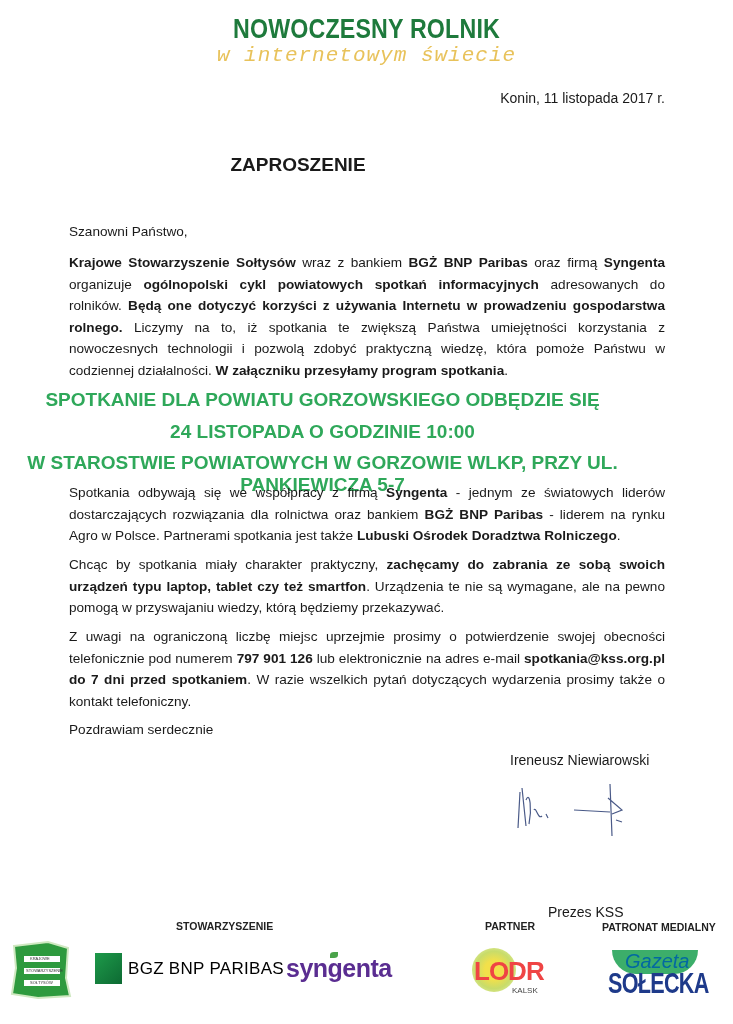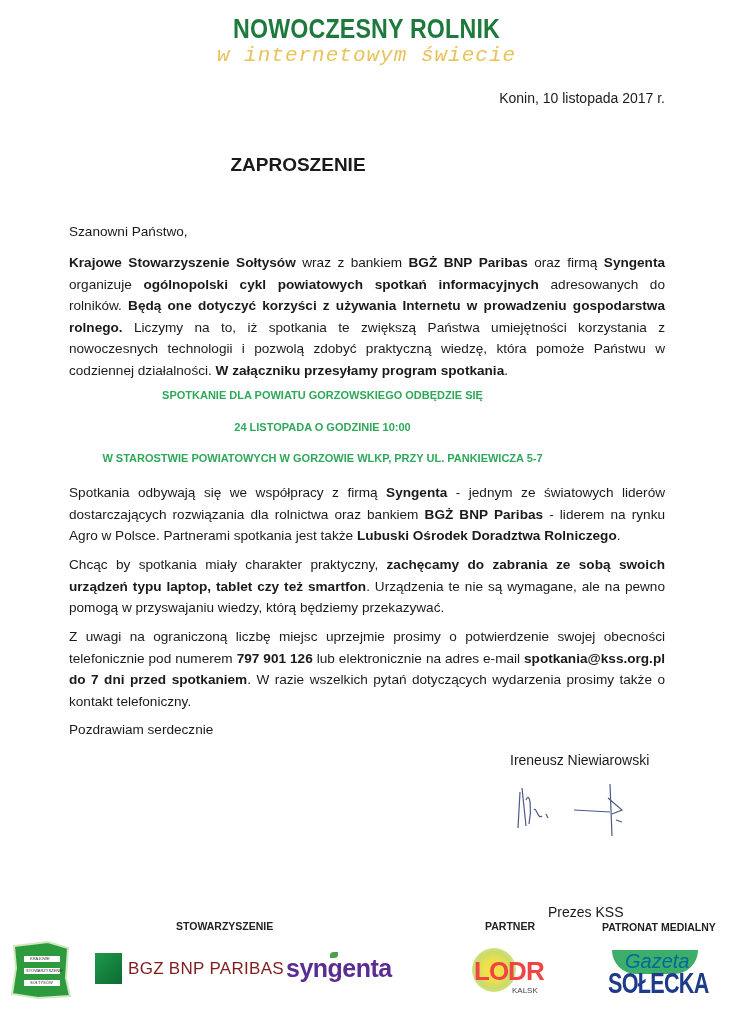--- a/index.html
+++ b/index.html
@@ -9,35 +9,35 @@
   .logo-title { left: 0; width: 733px; top: 14px; text-align: center;
     font-family: "Liberation Sans", sans-serif; font-weight: bold; font-size: 27px;
     color: #1e7a3c; letter-spacing: 0.2px; transform: scaleX(0.86); transform-origin: center; }
   .logo-sub { left: 0; width: 733px; top: 44px; text-align: center;
     font-family: Liberation Mono, monospace; font-style: italic; font-size: 21px; color: #e8c25a;
     letter-spacing: 1px; }
   .date { right: 68px; top: 90px; font-size: 14px; }
   .title { left: 0; width: 596px; top: 154px; text-align: center; font-weight: bold; font-size: 19px; }
   .text-block { left: 69px; width: 596px; font-size: 13.6px; line-height: 21.5px; text-align: justify; }
   .text-block b { font-weight: bold; }
-  .green { left: 0; width: 645px; text-align: center; font-weight: bold; color: #2fa85a; font-size: 11px; }
+  .green { left: 0; width: 645px; text-align: center; font-weight: bold; color: #2fa85a; font-size: 19px; }
   .sig-name { left: 510px; top: 752px; font-size: 14px; }
   .sig-role { left: 548px; top: 856px; font-size: 14px; margin-top: 48px; }
   .hdr { font-weight: bold; font-size: 10.5px; color: #222; }
   .bgz-box { width: 27px; height: 31px; background: linear-gradient(135deg,#1e9a4a,#0d6a33); }
-  .bgz-text { font-size: 17px; color: #7f1d1d; letter-spacing: 0.3px; }
+  .bgz-text { font-size: 17px; color: #000000; letter-spacing: 0.3px; }
   .syng { font-weight: bold; font-size: 25px; color: #5a2d91; letter-spacing: -0.5px; }
 </style>
 </head>
 <body>
 
 <div class="abs logo-title">NOWOCZESNY ROLNIK</div>
 <div class="abs logo-sub">w internetowym świecie</div>
 
-<div class="abs date">Konin, 10 listopada 2017 r.</div>
+<div class="abs date">Konin, 11 listopada 2017 r.</div>
 <div class="abs title">ZAPROSZENIE</div>
 
 <div class="abs text-block" style="top:221px;">Szanowni Państwo,</div>
 
 <div class="abs text-block rich" style="top:252px;"><b>Krajowe Stowarzyszenie Sołtysów</b><span> wraz z bankiem </span><b>BGŻ BNP Paribas</b><span> oraz firmą </span><b>Syngenta</b><span> organizuje </span><b>ogólnopolski cykl powiatowych spotkań informacyjnych</b><span> adresowanych do rolników. </span><b>Będą one dotyczyć korzyści z używania Internetu w prowadzeniu gospodarstwa rolnego.</b><span> Liczymy na to, iż spotkania te zwiększą Państwa umiejętności korzystania z nowoczesnych technologii i pozwolą zdobyć praktyczną wiedzę, która pomoże Państwu w codziennej działalności. </span><b>W załączniku przesyłamy program spotkania</b><span>.</span></div>
 
 <div class="abs green" style="top:389px;">SPOTKANIE DLA POWIATU GORZOWSKIEGO ODBĘDZIE SIĘ</div>
 <div class="abs green" style="top:421px;">24 LISTOPADA O GODZINIE 10:00</div>
 <div class="abs green" style="top:452px;">W STAROSTWIE POWIATOWYCH W GORZOWIE WLKP, PRZY UL. PANKIEWICZA 5-7</div>
 

